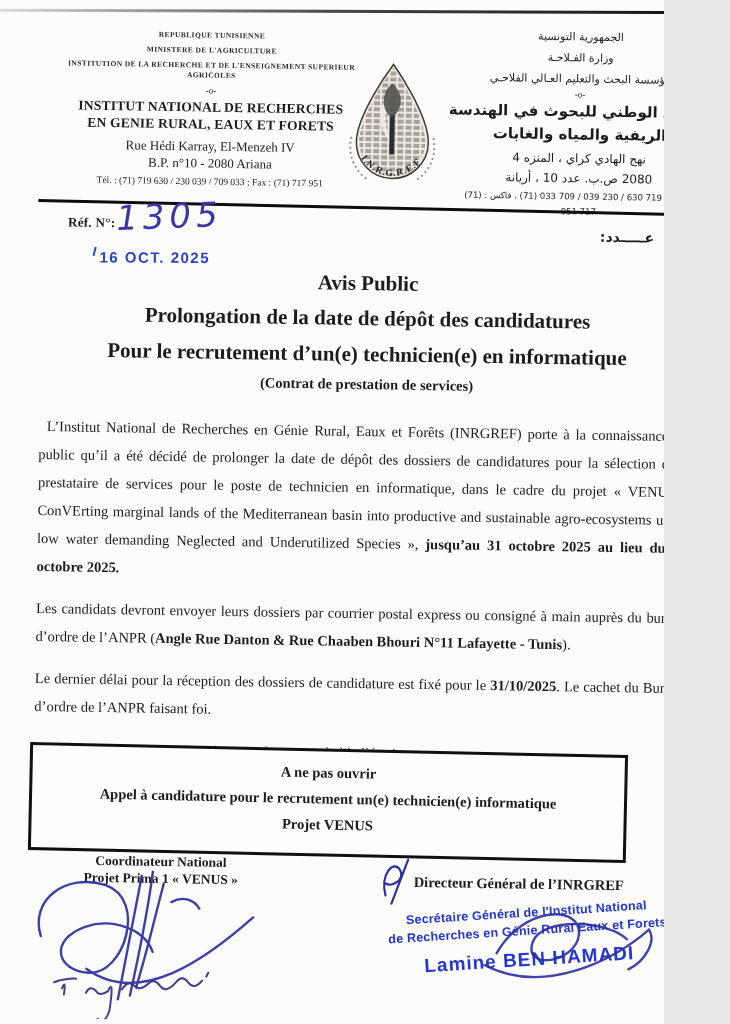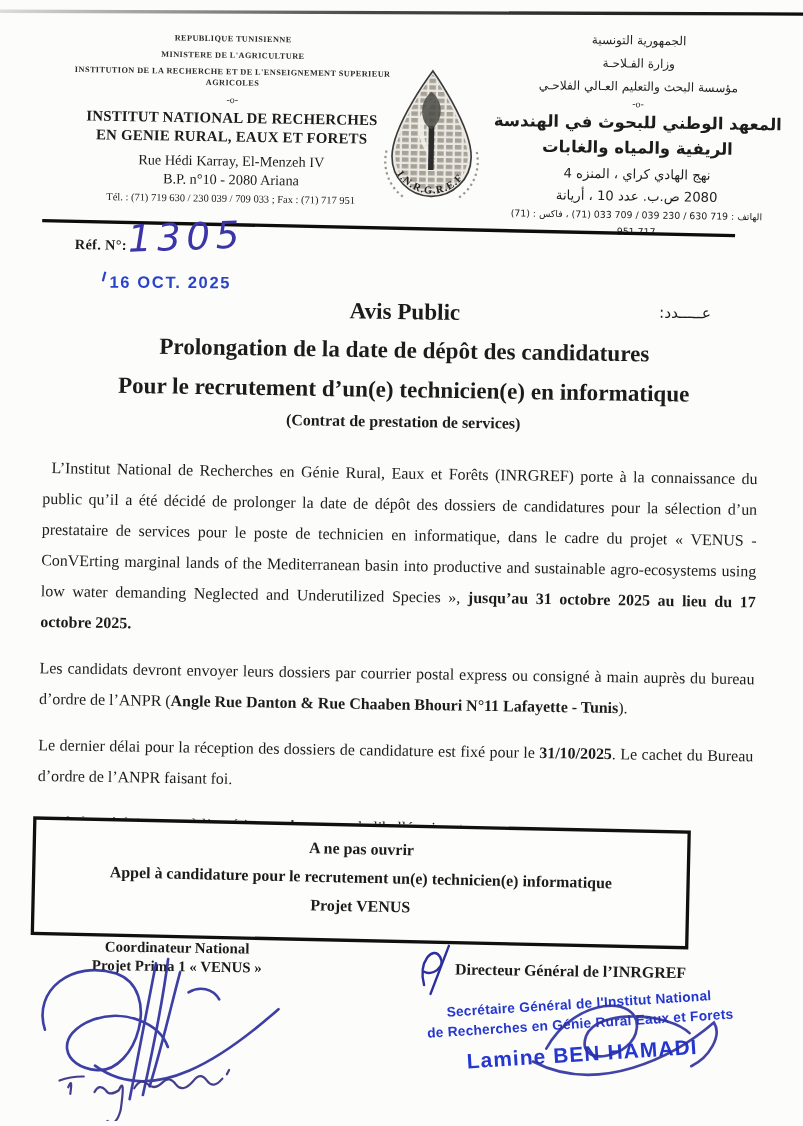--- a/index.html
+++ b/index.html
@@ -1,16 +1,16 @@
 <!DOCTYPE html>
 <html><head>
 <meta charset="utf-8">
 <style>
   html,body{margin:0;padding:0;background:#e9e9e7;}
-  .page{position:relative;width:730px;height:1024px;background:#fcfcfa;overflow:hidden;
+  .page{position:relative;width:664px;height:1024px;background:#fcfcfa;overflow:hidden;
         font-family:"Liberation Serif", serif;color:#1c1c1c;}
   .abs{position:absolute;}
   .tilt{position:absolute;inset:0;transform:rotate(0.9deg);transform-origin:40px 480px;}
 
   
   .scan-artifact{left:-6px;top:10px;width:742px;height:3px;
     background:linear-gradient(to right, rgba(12,12,12,0.12), rgba(12,12,12,0.75) 45%, #0b0b0b);
     transform:rotate(0.2deg);}
 
   
@@ -31,21 +31,21 @@
   .ar-inst{font-size:15px;font-weight:bold;line-height:23px;margin-top:1px;}
   .ar-addr{font-size:12px;line-height:20px;margin-top:2px;}
   .ar-phone{font-size:8.5px;line-height:13px;margin-top:2px;white-space:nowrap;}
 
   .sep-line{left:34px;top:201px;width:630px;height:2.5px;background:#0d0d0d;transform:rotate(0.35deg);}
 
   
   .ref-label{left:64px;top:214px;font-size:13px;font-weight:bold;letter-spacing:.3px;}
   .ref-number{left:112px;top:194px;font-size:34px;color:#3b35a8;
      font-family:"DejaVu Sans",sans-serif;font-style:italic;letter-spacing:5px;transform:rotate(-3deg);}
-  .ar-num-label{left:596px;top:220px;font-size:14px;font-weight:normal;font-family:"DejaVu Sans",sans-serif;margin-top:48px;}
+  .ar-num-label{left:596px;top:220px;font-size:14px;font-weight:bold;font-family:"DejaVu Sans",sans-serif;}
   .date-stamp{left:96px;top:247px;font-size:15px;font-weight:bold;color:#2b43c8;
      font-family:"Liberation Sans",sans-serif;letter-spacing:1.5px;transform:rotate(-0.6deg);text-align:right;}
   .stamp-tick{left:90px;top:246px;width:2px;height:9px;background:#2b43c8;transform:rotate(14deg);}
 
   
   .title-block{left:0;top:266px;width:730px;text-align:center;}
   .t1{font-size:21px;font-weight:bold;margin-bottom:10px;}
   .t2{font-size:21px;font-weight:bold;margin-bottom:11px;}
   .t3{font-size:21px;font-weight:bold;margin-bottom:9px;}
   .t4{font-size:14.5px;font-weight:bold;}

